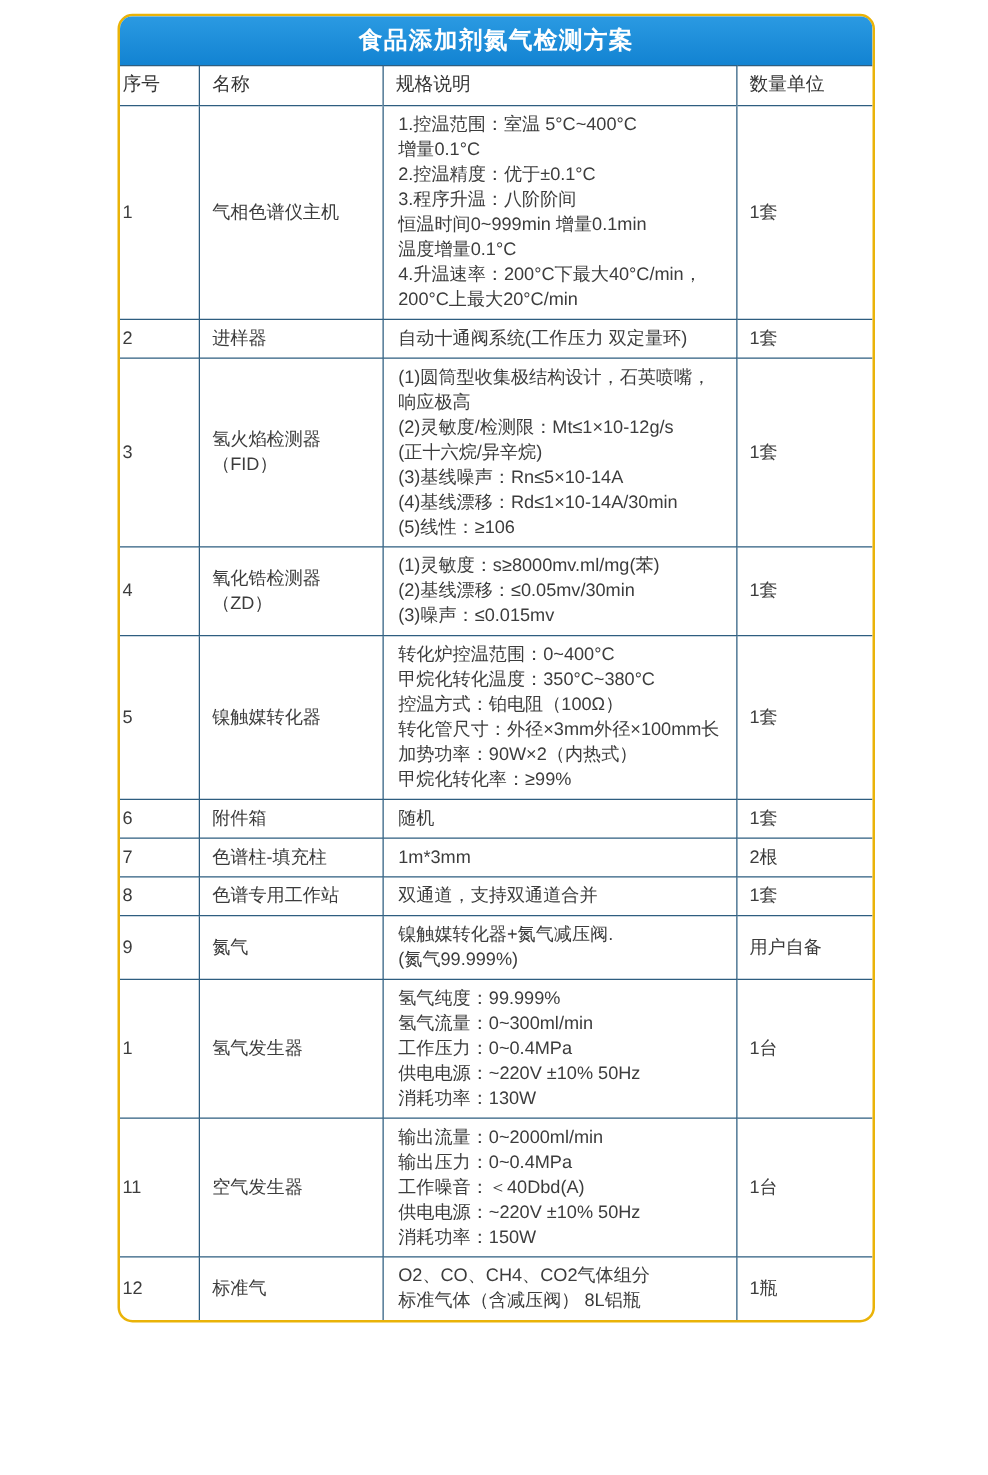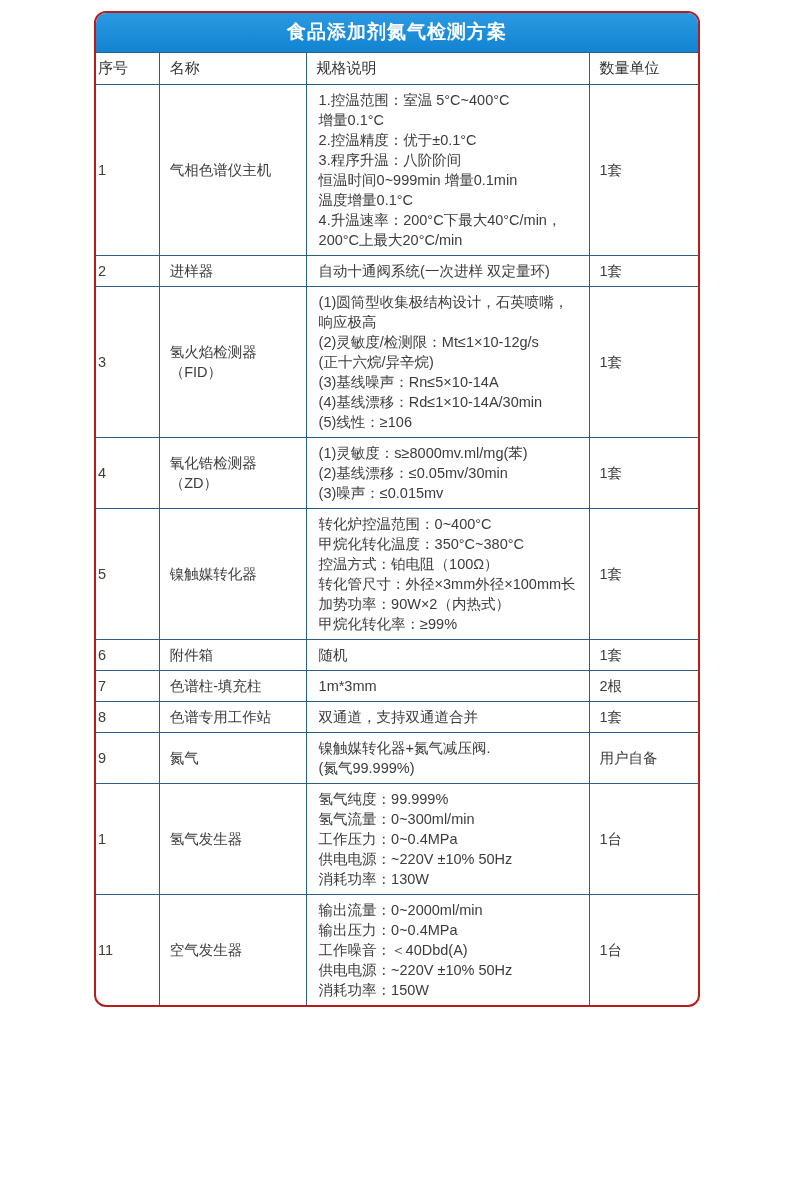--- a/index.html
+++ b/index.html
@@ -3,21 +3,21 @@
 <meta charset="utf-8">
 <style>
   html,body{margin:0;padding:0;background:#ffffff;}
   body{
     width:790px;height:1180px;position:relative;
     font-family:"Liberation Sans","DejaVu Sans",sans-serif;
     color:#3a3a3a;
   }
   .wrap{position:absolute;left:94px;top:11px;width:606px;}
   .card{
-    border:2px solid #b91c1c;
+    border:2px solid #eab308;
     border-radius:12px;
     overflow:hidden;
     background:#fff;
   }
   .titlebar{
     background:linear-gradient(180deg,#2b9ae2 0%,#1283d2 100%);
     color:#ffffff;
     text-align:center;
     font-weight:bold;
     font-size:19px;
@@ -84,21 +84,21 @@
 恒温时间0~999min 增量0.1min
 温度增量0.1°C
 4.升温速率：200°C下最大40°C/min，
 200°C上最大20°C/min</td>
     <td>1套</td>
   </tr>
 
   <tr>
     <td class="no">2</td>
     <td>进样器</td>
-    <td class="spec">自动十通阀系统(一次进样 双定量环)</td>
+    <td class="spec">自动十通阀系统(工作压力 双定量环)</td>
     <td>1套</td>
   </tr>
 
   <tr>
     <td class="no">3</td>
     <td>氢火焰检测器（FID）</td>
     <td class="spec">(1)圆筒型收集极结构设计，石英喷嘴，
 响应极高
 (2)灵敏度/检测限：Mt≤1×10-12g/s
 (正十六烷/异辛烷)
@@ -173,19 +173,26 @@
     <td class="no">11</td>
     <td>空气发生器</td>
     <td class="spec">输出流量：0~2000ml/min
 输出压力：0~0.4MPa
 工作噪音：＜40Dbd(A)
 供电电源：~220V ±10% 50Hz
 消耗功率：150W</td>
     <td>1台</td>
   </tr>
 
+  <tr>
+    <td class="no">12</td>
+    <td>标准气</td>
+    <td class="spec">O2、CO、CH4、CO2气体组分
+标准气体（含减压阀） 8L铝瓶</td>
+    <td>1瓶</td>
+  </tr>
 
 
 
 </tbody>
     </table>
   </div>
 </div>
 
 </body></html>

